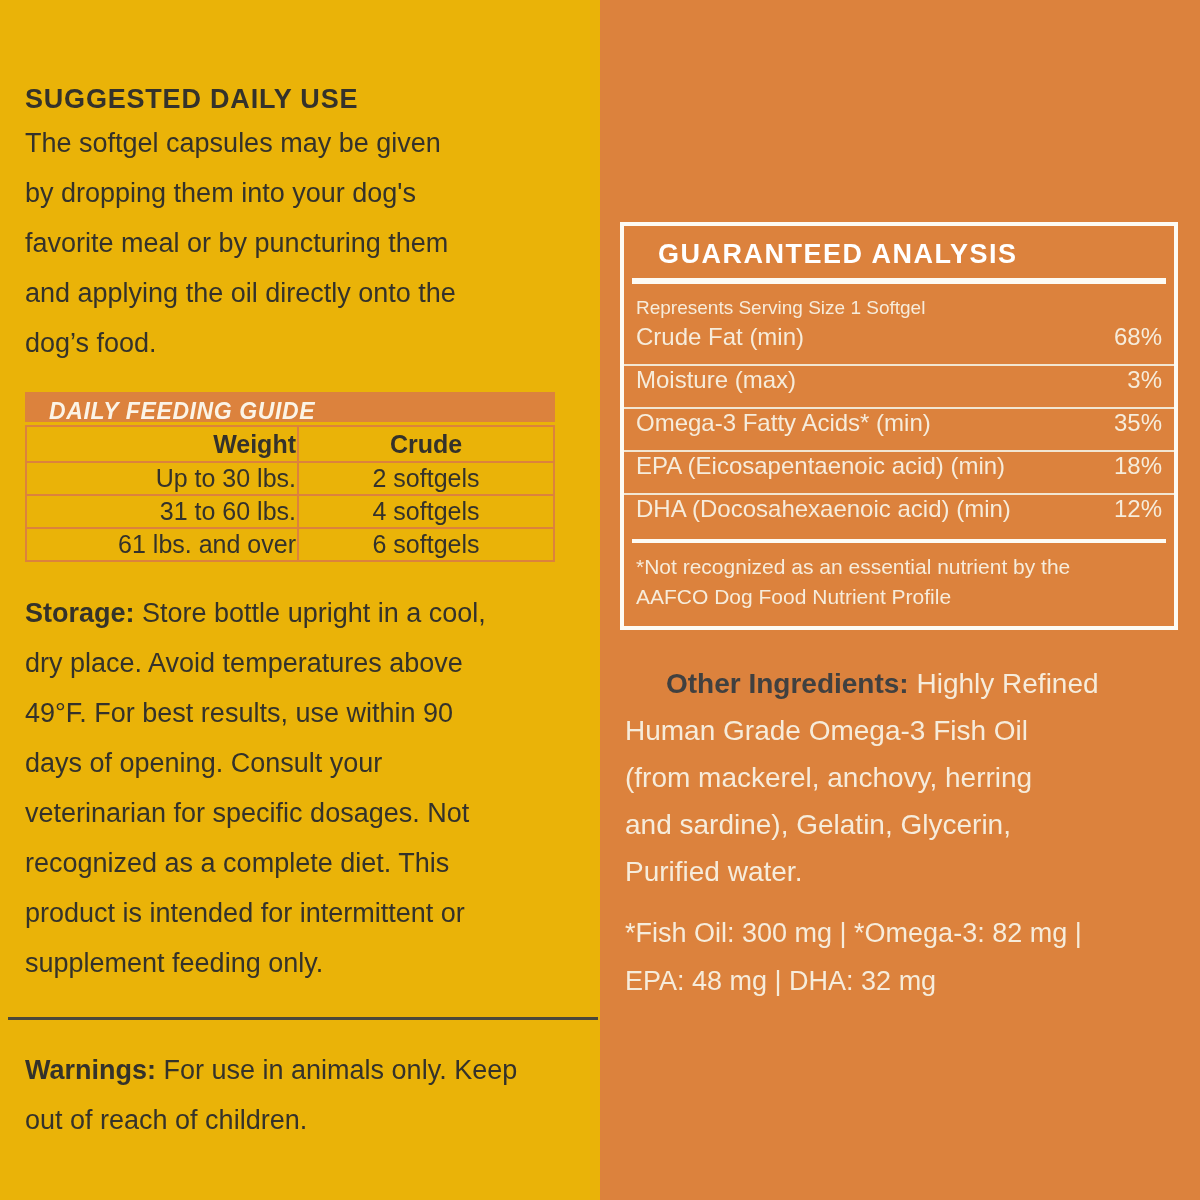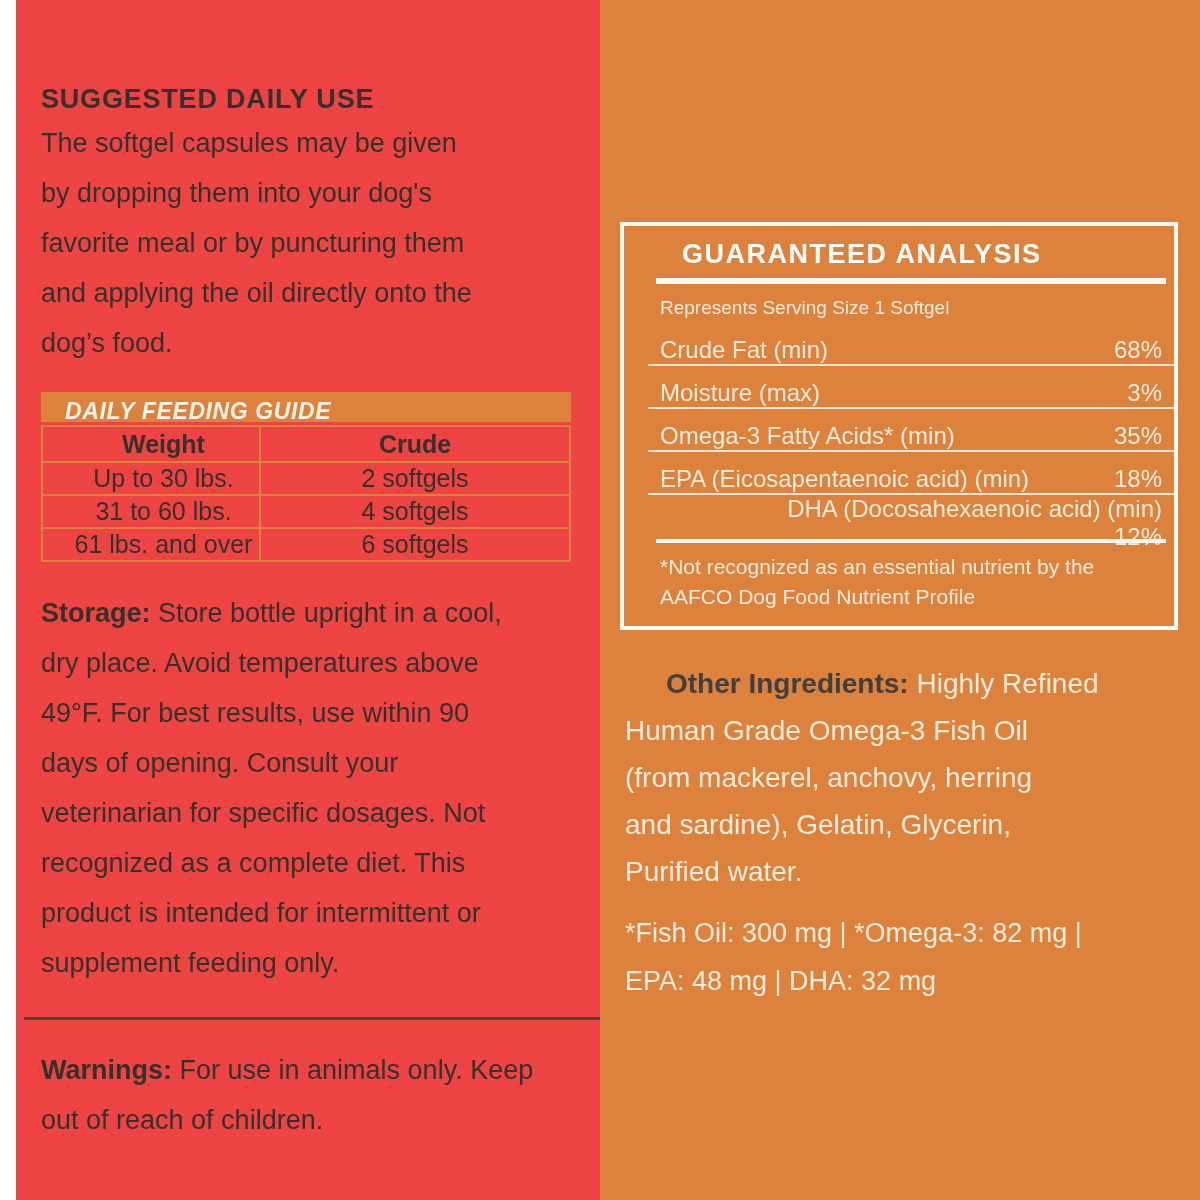--- a/index.html
+++ b/index.html
@@ -7,23 +7,23 @@
     position: relative;
     width: 1200px;
     height: 1200px;
     overflow: hidden;
     font-family: "Liberation Sans", "DejaVu Sans", sans-serif;
   }
 
   
   .left-panel {
     position: absolute;
-    left: 16px; top: 0;
+    left: 0; top: 0;
     width: 600px; height: 1200px;
-    background: #ef4444;
+    background: #eab308;
     color: #34322B;
     box-sizing: border-box;
     padding: 84px 28px 0 25px;
   }
   .l-heading {
     font-size: 27px;
     font-weight: 700;
     letter-spacing: 0.8px;
     margin: 0;
     line-height: 30px;
@@ -55,21 +55,21 @@
     width: 530px;
     margin-top: 3px;
   }
   .ftable th, .ftable td {
     border: 2px solid #DC823D;
     font-size: 25px;
     box-sizing: border-box;
   }
   .ftable th { font-weight: 700; height: 36px; }
   .ftable td { font-weight: 400; height: 32px; }
-  .col-weight { width: 218px; text-align: center; padding-left: 26px; }
+  .col-weight { width: 272px; text-align: right; padding-left: 26px; }
   .col-amount { text-align: center; }
 
   .storage-para { margin: 26px 0 0 0; }
   .l-divider {
     height: 3px;
     background: #4B4839;
     width: 590px;
     margin: 29px 0 0 -17px;
   }
   .warnings-para { margin: 25px 0 0 0; }
@@ -81,21 +81,20 @@
     width: 600px; height: 1200px;
     background: #DC823D;
     color: #F6ECDB;
     box-sizing: border-box;
   }
   .ga-box {
     margin: 222px 0 0 20px;
     width: 558px;
     border: 4px solid #FDFBF4;
     box-sizing: border-box;
-    padding-left: 24px;
   }
   .ga-title {
     color: #FFFFFF;
     font-weight: 700;
     font-size: 27px;
     line-height: 30px;
     letter-spacing: 1.5px;
     padding: 13px 0 0 34px;
   }
   .ga-underline {
@@ -104,27 +103,27 @@
     margin: 9px 8px 0 8px;
   }
   .ga-serving {
     font-size: 19px;
     line-height: 30px;
     margin: 9px 12px 0 12px;
   }
   .ga-row {
     display: flex;
     justify-content: space-between;
-    align-items: flex-end;
+    align-items: flex-start;
     height: 41px;
     padding: 0 12px;
     font-size: 24px;
   }
   .ga-rows .ga-row { border-bottom: 2px solid #F2E6D2; }
-  .ga-rows .ga-row:last-child { border-bottom: none; flex-direction: column; }
+  .ga-rows .ga-row:last-child { border-bottom: none; }
   .ga-thick-divider {
     height: 4px;
     background: #FDFBF4;
     margin: 3px 8px 0 8px;
   }
   .ga-footnote {
     font-size: 21px;
     line-height: 30px;
     margin: 9px 12px 14px 12px;
   }

